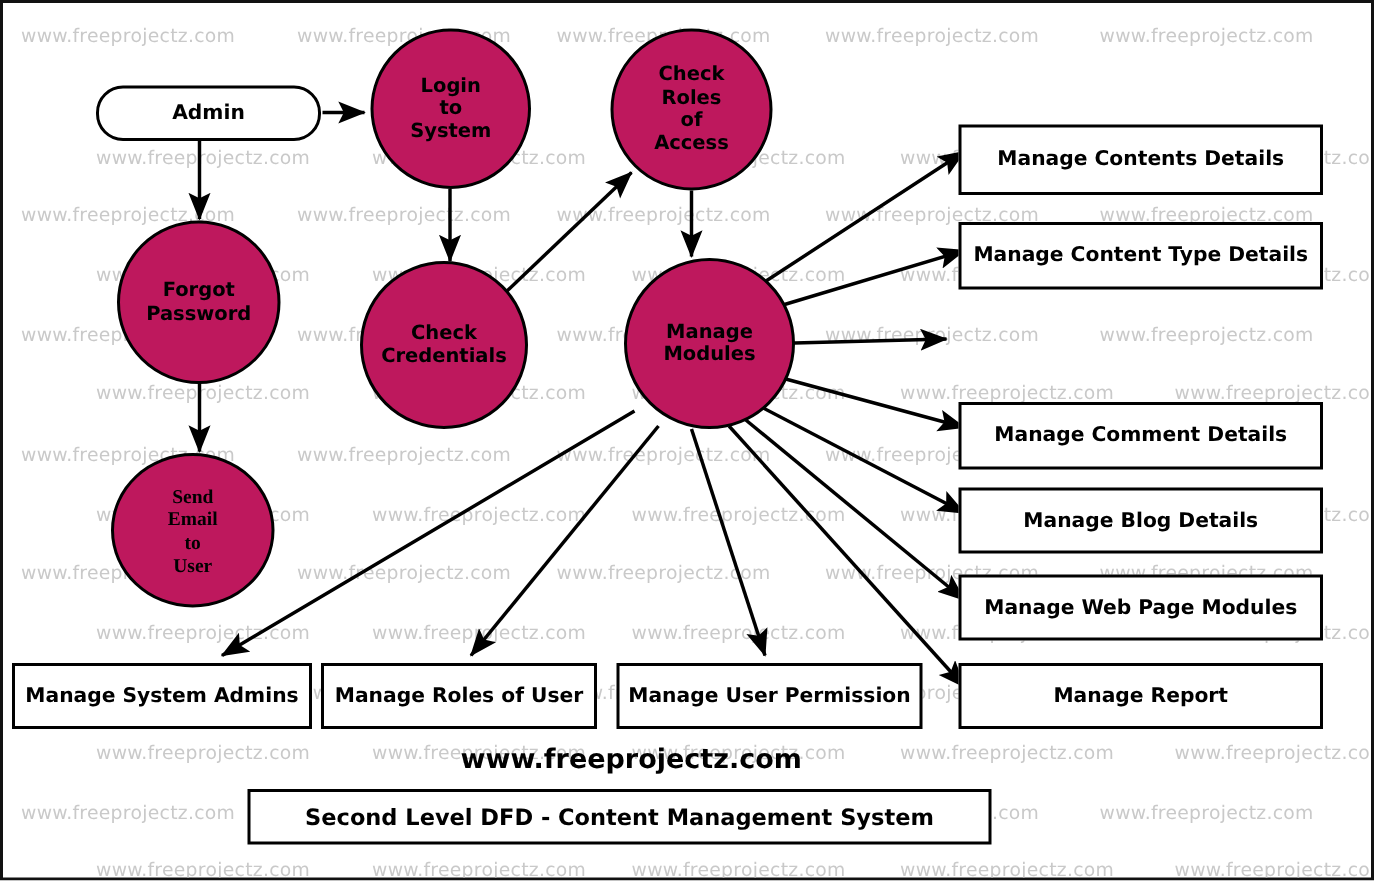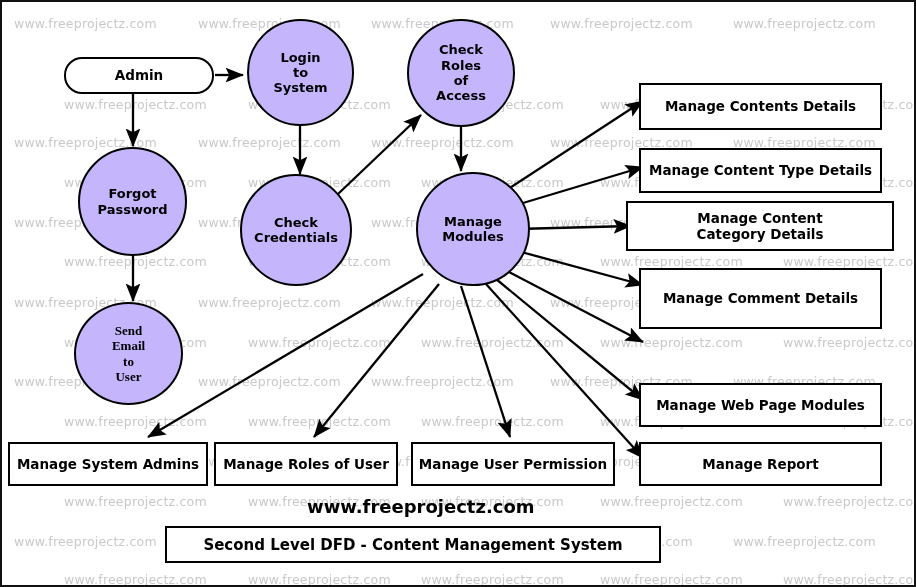--- a/index.html
+++ b/index.html
@@ -54,21 +54,21 @@
     box-sizing: border-box;
     display: flex;
     align-items: center;
     justify-content: center;
     text-align: center;
     color: #000000;
     font-weight: bold;
   }
   .proc {
     border: 2.5px solid #000000;
-    background: #c4b5fd;
+    background: #be185d;
     border-radius: 50%;
     font-size: 13px;
     line-height: 1.18;
   }
   .ent {
     border: 2.5px solid #000000;
     background: #ffffff;
     font-size: 13.5px;
     line-height: 1.2;
   }
@@ -231,28 +231,28 @@
     </div>
 
     <div class="node ent" style="left:637px; top:81px; width:243px; height:47px;">
       <span>Manage Contents Details</span>
     </div>
 
     <div class="node ent" style="left:637px; top:146px; width:243px; height:45px;">
       <span>Manage Content Type Details</span>
     </div>
 
-    <div class="node ent thin" style="left:624px; top:199px; width:268px; height:50px;">
-      <span>Manage Content<br>Category Details</span>
-    </div>
-
-    <div class="node ent" style="left:637px; top:266px; width:243px; height:61px;text-align:right;">
+
+    <div class="node ent" style="left:637px; top:266px; width:243px; height:45px;text-align:right;">
       <span>Manage Comment Details</span>
     </div>
 
+    <div class="node ent" style="left:637px; top:323px; width:243px; height:44px;">
+      <span>Manage Blog Details</span>
+    </div>
 
     <div class="node ent" style="left:637px; top:381px; width:243px; height:44px;">
       <span>Manage Web Page Modules</span>
     </div>
 
     <div class="node ent" style="left:637px; top:440px; width:243px; height:44px;">
       <span>Manage Report</span>
     </div>
 
     <div class="node ent" style="left:6px; top:440px; width:200px; height:44px;">

